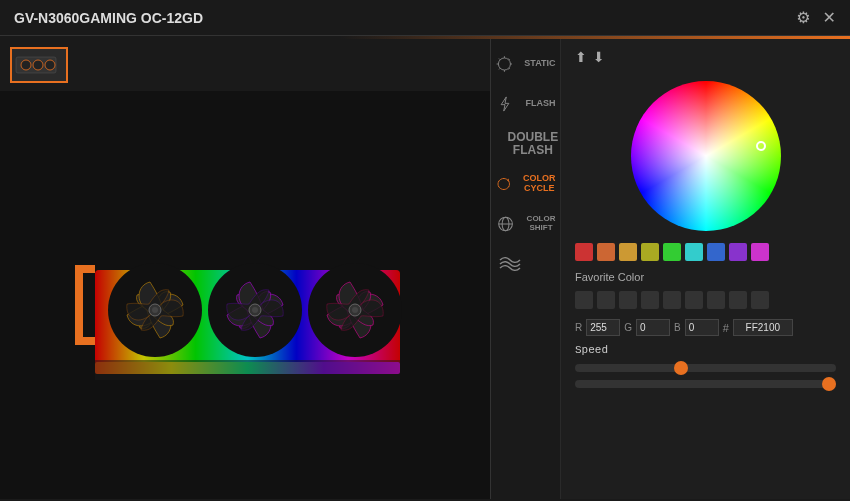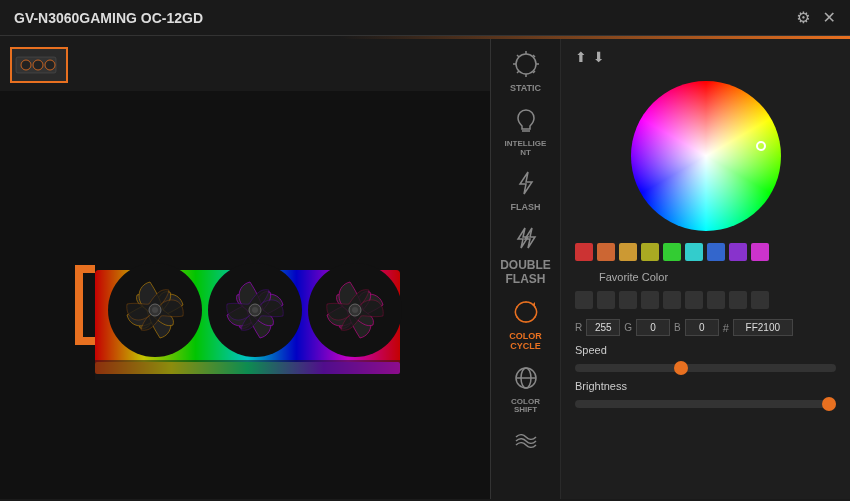--- a/index.html
+++ b/index.html
@@ -92,27 +92,27 @@
       background: #1a1a1a;
       display: flex;
       flex-direction: column;
       align-items: center;
       padding: 6px 0;
       gap: 2px;
       border-right: 1px solid #2a2a2a;
     }
     .mode-btn {
       display: flex;
-      flex-direction: column;
+      flex-direction: row;
       align-items: center;
       width: 64px;
       padding: 5px 2px;
       cursor: pointer;
       border-radius: 3px;
-      gap: 6px;
+      gap: 12px;
     }
     .mode-btn.active {
       color: #e87020;
     }
     .mode-btn:not(.active) {
       color: #888;
     }
     .mode-label {
       font-size: 9px;
       text-align: center;
@@ -196,21 +196,20 @@
     .swatch {
       width: 18px;
       height: 18px;
       border-radius: 2px;
       cursor: pointer;
     }
     .fav-label {
       font-size: 11px;
       color: #aaa;
       margin-top: 2px;
-      margin-left: 24px;
     }
     .fav-swatch-row {
       display: flex;
       gap: 4px;
     }
     .fav-swatch {
       width: 18px;
       height: 18px;
       background: #333;
       border-radius: 2px;
@@ -227,41 +226,41 @@
       font-size: 10px;
       color: #888;
     }
     .rgb-input {
       width: 34px;
       background: #2a2a2a;
       border: 1px solid #444;
       color: #ddd;
       font-size: 10px;
       padding: 2px 3px;
-      text-align: center;
     }
     .hex-input {
       width: 60px;
       background: #2a2a2a;
       border: 1px solid #444;
       color: #ddd;
       font-size: 10px;
       padding: 2px 3px;
       text-align: center;
     }
     
     .slider-section {
       display: flex;
       flex-direction: column;
       gap: 6px;
     }
     .slider-label {
       font-size: 11px;
       color: #ccc;
       margin-bottom: 2px;
+      font-family: Liberation Mono, monospace;
     }
     input[type=range] {
       -webkit-appearance: none;
       width: 100%;
       height: 8px;
       background: #333;
       border-radius: 4px;
       outline: none;
     }
     input[type=range]::-webkit-slider-thumb {
@@ -434,27 +433,20 @@
             <line x1="4" y1="14" x2="1" y2="14"></line>
             <line x1="27" y1="14" x2="24" y2="14"></line>
             <line x1="7" y1="7" x2="5" y2="5"></line>
             <line x1="23" y1="7" x2="21" y2="5"></line>
             <line x1="7" y1="21" x2="5" y2="23"></line>
             <line x1="23" y1="21" x2="21" y2="23"></line>
           </svg>
           <span class="mode-label">STATIC</span>
         </div>
 
-        <div class="mode-btn">
-          <svg class="mode-svg" viewBox="0 0 28 28" xmlns="http://www.w3.org/2000/svg">
-            <path d="M14,4 C9,4 6,8 6,12 C6,16 8,18 10,20 L10,23 L18,23 L18,20 C20,18 22,16 22,12 C22,8 19,4 14,4Z"></path>
-            <line x1="10" y1="25" x2="18" y2="25"></line>
-          </svg>
-          <span class="mode-label" style="font-size:8px">INTELLIGE<br>NT</span>
-        </div>
 
 
 
         <div class="mode-btn">
           <svg class="mode-svg" viewBox="0 0 28 28" xmlns="http://www.w3.org/2000/svg">
             <path d="M16,3 L8,15 L14,15 L12,25 L20,13 L14,13 Z"></path>
           </svg>
           <span class="mode-label">FLASH</span>
         </div>
 
@@ -548,20 +540,19 @@
           <span style="font-size:11px;color:#888">#</span>
           <input type="text" class="hex-input" value="FF2100" style="">
         </div>
 
         <div class="slider-section">
           <div class="slider-label">Speed</div>
           <input type="range" min="0" max="100" value="40" class="speed-slider" style="accent-color: rgb(232, 112, 32);">
         </div>
 
         <div class="slider-section">
-          <div class="slider-label">Brightness</div>
           <input type="range" min="0" max="100" value="100" class="brightness-slider" style="accent-color: rgb(232, 112, 32);">
         </div>
       </div>
     </div>
 
   </div>
 </div>
 
 </body></html>

